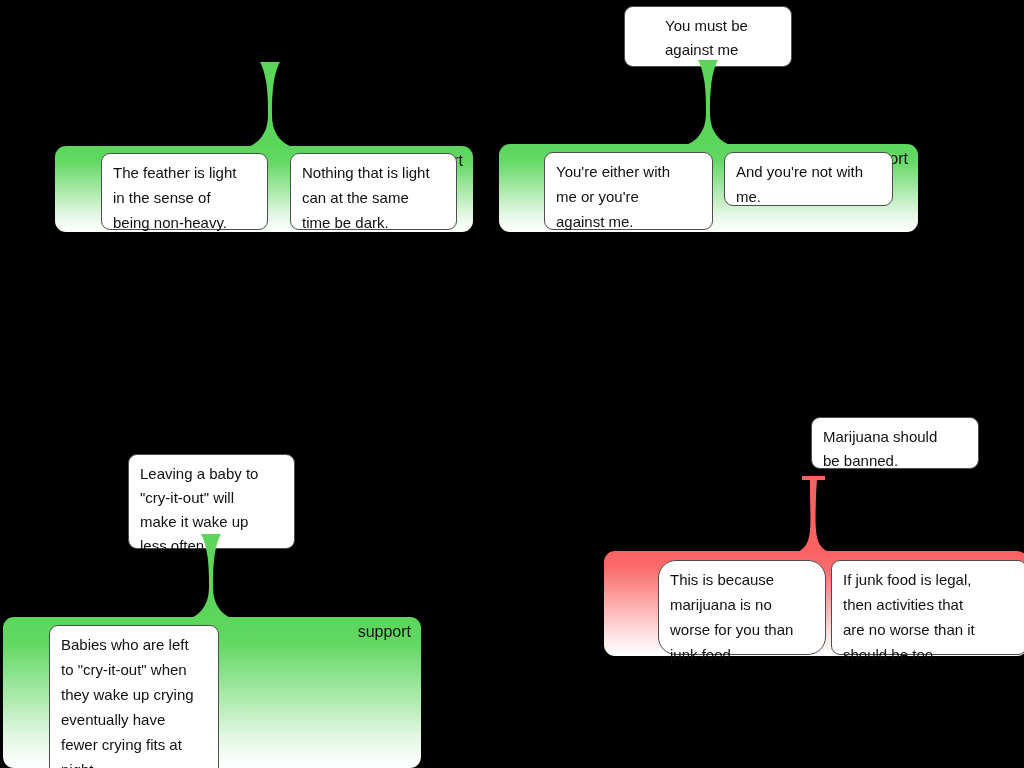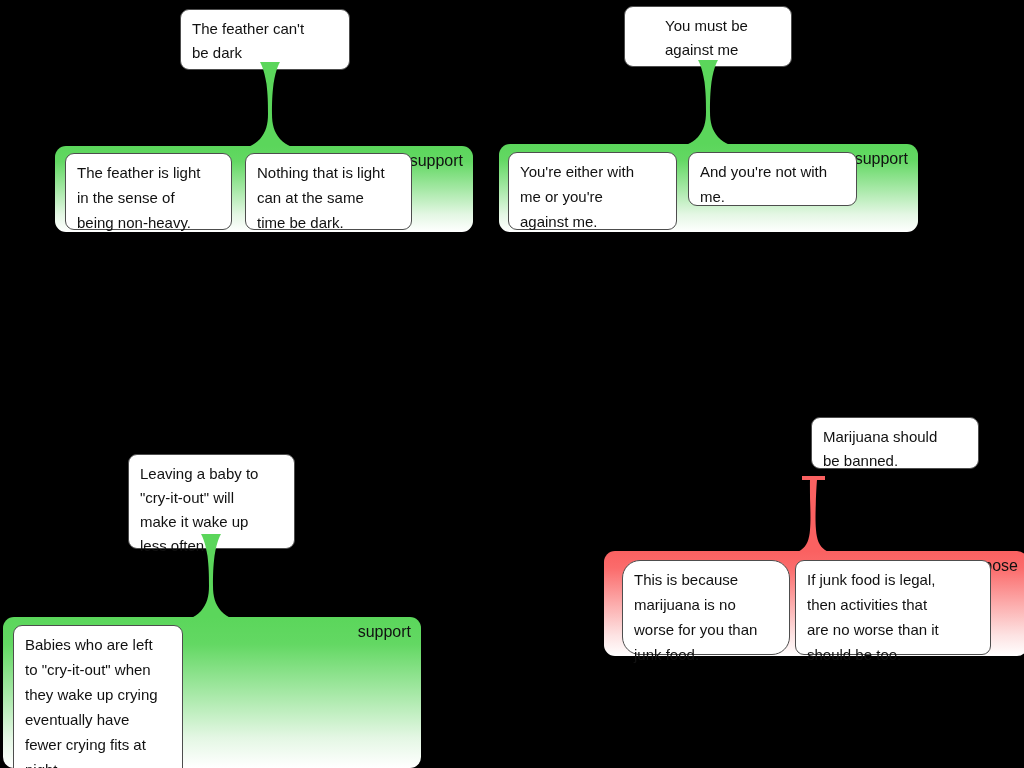--- a/index.html
+++ b/index.html
@@ -74,57 +74,56 @@
     position: absolute;
     background: #ffffff;
     border: 1px solid #4d4d4d;
     border-radius: 9px;
     box-sizing: border-box;
     padding: 6px 10px 6px 11px;
     font-size: 15px;
     line-height: 25px;
     color: #111111;
     white-space: pre-line;
+    margin-left: 36px;
   }
 
   
   .connector {
     position: absolute;
     pointer-events: none;
   }
   .connector svg { display: block; }
 </style>
 </head>
 <body>
 
 <div class="canvas">
 
   <div class="cluster" style="left:0px; top:0px; width:512px; height:256px;">
 
-    <div class="claim-box" style="left:180px; top:9px; width:170px; height:61px;">The feather can't
-be dark</div>
 
     <div class="connector" style="left:240px; top:62px; width:60px; height:88px;">
       <svg width="60" height="88" viewBox="0 0 60 88">
         <path d="M20,0 L40,0 C40,0 36,6 33.5,22 C32.2,33 32,40 32,52
                  C32,62 34,70 40,77 C47,84 54,86 60,87
                  L0,87 C6,86 13,84 20,77 C26,70 28,62 28,52
                  C28,40 27.8,33 26.5,22 C24,6 20,0 20,0 Z" fill="#5bd65b"></path>
       </svg>
     </div>
 
     <div class="relation-panel support" style="left:55px; top:146px; width:418px; height:86px;">
       <span class="relation-label">support</span>
     </div>
 
     <div class="premise-box" style="left:65px; top:153px; width:167px; height:77px;">The feather is light
 in the sense of
 being non-heavy.</div>
 
-    <div class="premise-box" style="left:245px; top:153px; width:167px; height:77px;">Nothing that is light
+    <div class="premise-box" style="left:254px; top:153px; width:167px; height:77px;">Nothing that is light
 can at the same
 time be dark.</div>
   </div>
 
   <div class="cluster" style="left:0px; top:0px; width:1024px; height:256px;">
 
     <div class="claim-box" style="left:624px; top:6px; width:168px; height:61px;padding-left:40px;">You must be
 against me</div>
 
     <div class="connector" style="left:678px; top:60px; width:60px; height:88px;">

